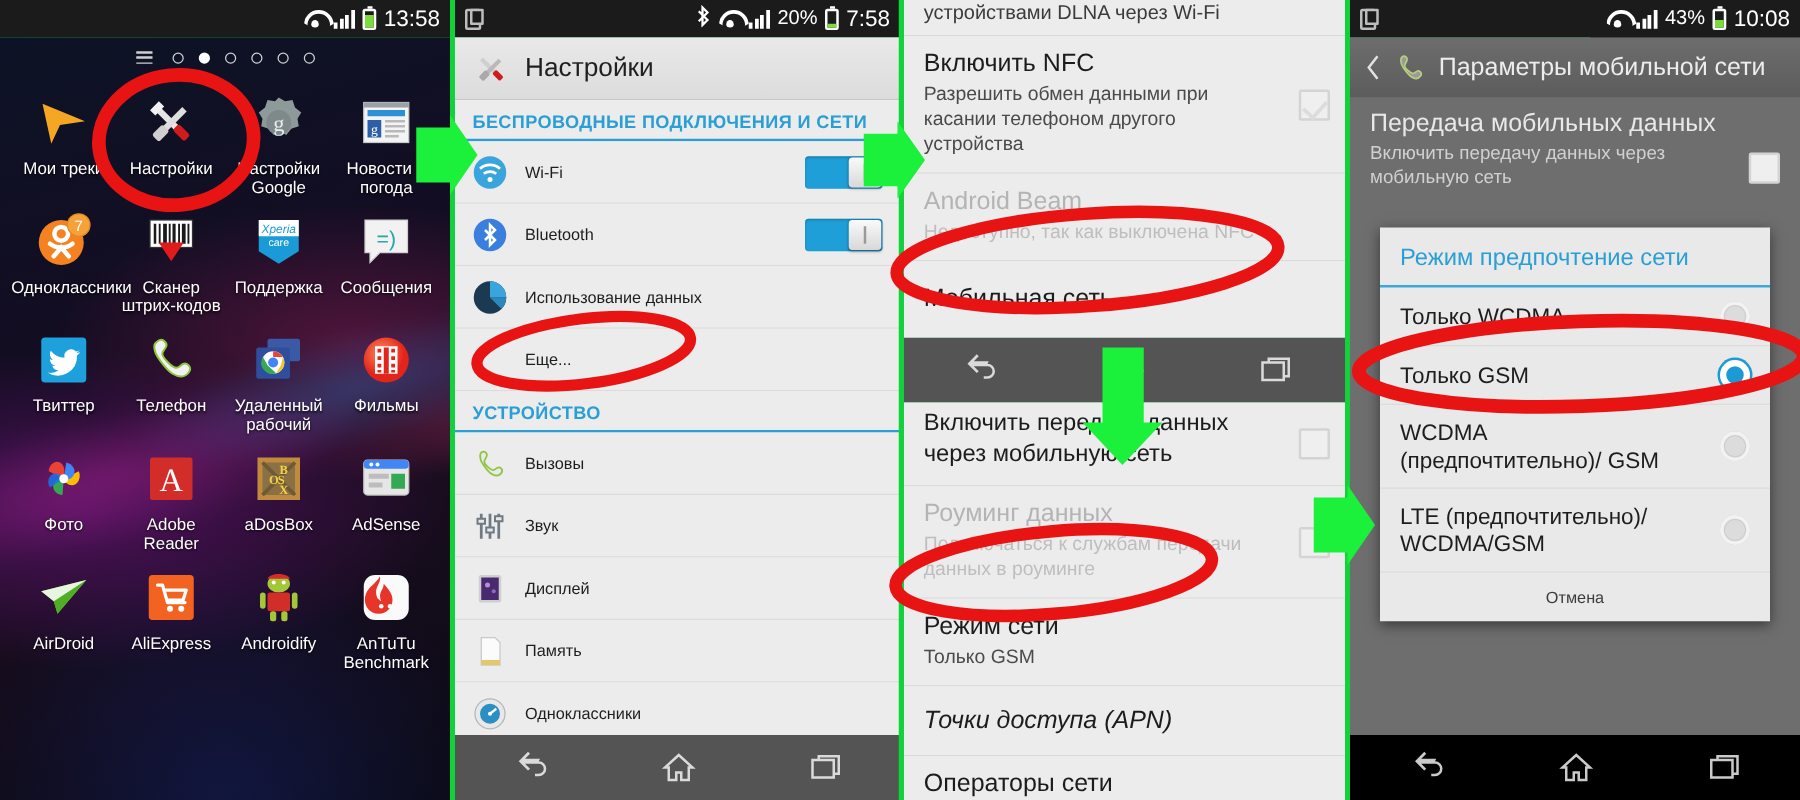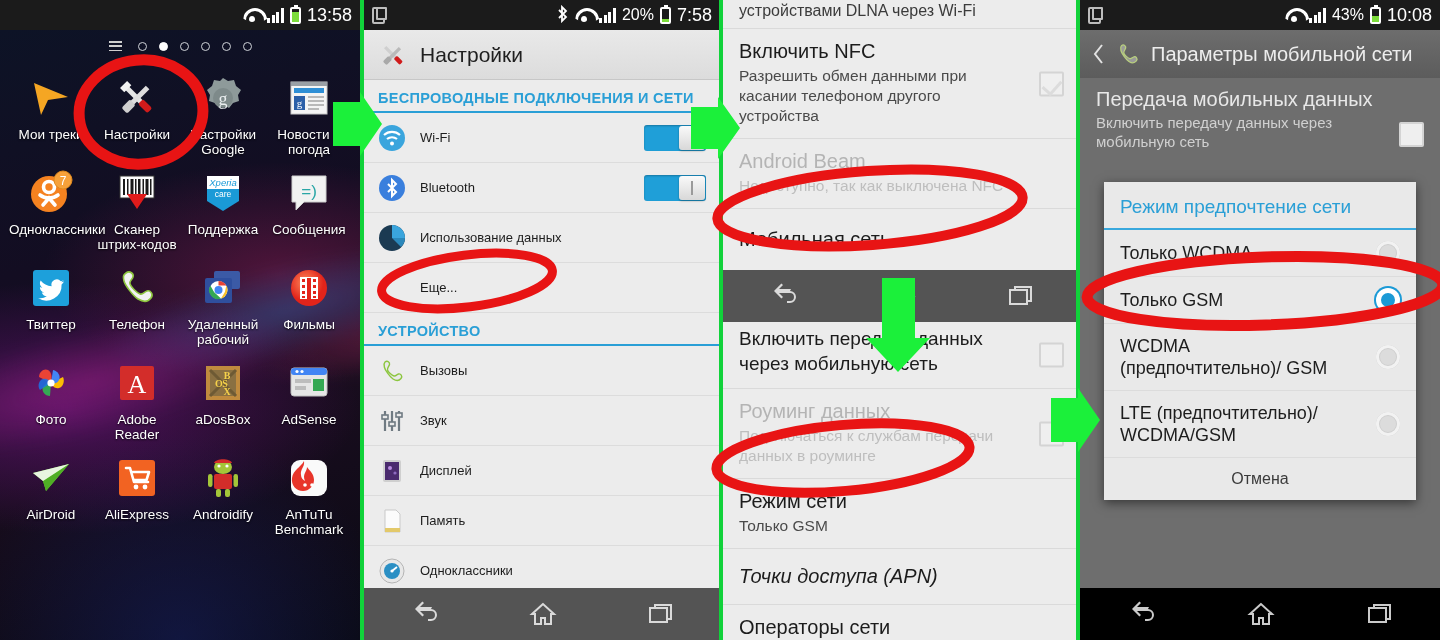--- a/index.html
+++ b/index.html
@@ -126,21 +126,21 @@
   .p4top .ps { font-size:15px; color:#d0d0d0; line-height:19px; margin-top:2px;}
   .dlg { position:absolute; left:24px; right:24px; top:152px; background:#e9e9e9;
          box-shadow:0 3px 10px rgba(0,0,0,.5); }
   .dlg-title { padding:14px 16px 10px 16px; font-size:19px; color:#2a9fd6; border-bottom:2px solid #39a8dd;}
   .dlg-item { display:flex; align-items:center; padding:11px 16px; border-bottom:1px solid #dcdcdc;}
   .dlg-item .dl { font-size:18px; color:#1d1d1d; line-height:22px; }
   .radio { margin-left:auto; width:24px; height:24px; border-radius:50%; flex:0 0 auto;
            background:#dcdcdc; box-shadow:inset 0 0 0 3px #f2f2f2, inset 0 0 0 4px #cfcfcf;
            position:relative;}
   .radio.sel { background:#1b9ad6; box-shadow:inset 0 0 0 5px #fff, 0 0 0 2px #1b9ad6;}
-  .dlg-cancel { text-align:center; padding:12px; font-size:16px; color:#3b3b3b;}
+  .dlg-cancel { text-align:center; padding:12px; font-size:13px; color:#3b3b3b;}
 
   
   .annot { position:absolute; pointer-events:none; z-index:40; }
   .green { fill:#1bf03a; }
 
   .sep { position:absolute; top:0; width:4px; height:640px; background:#11d23a; z-index:30;}
 </style>
 </head>
 <body>
 

